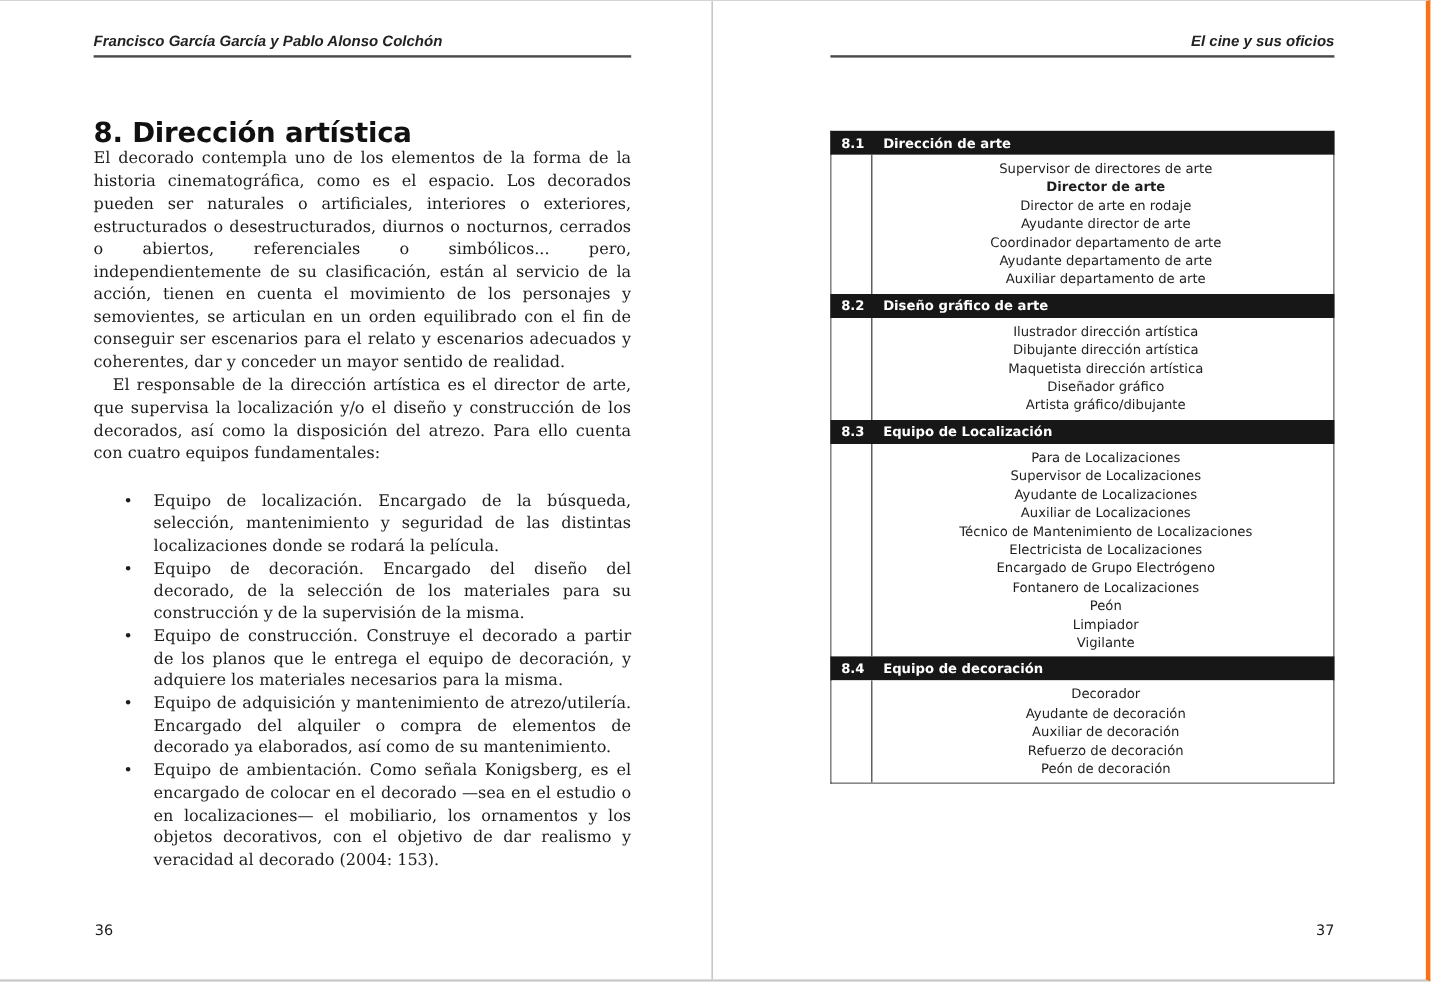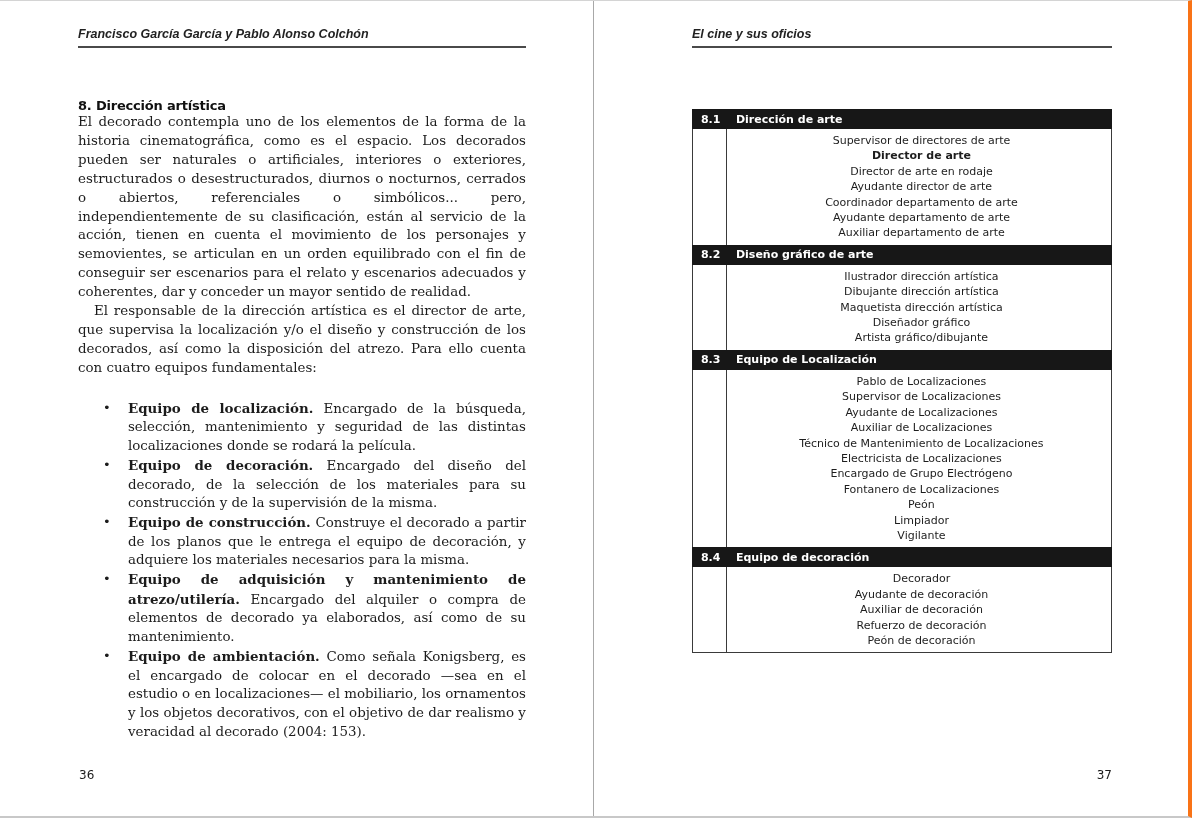--- a/index.html
+++ b/index.html
@@ -20,47 +20,47 @@
   .page-right { padding: 26px 76px 0 98px; }
 
   
   .running-head {
     font-family: "Liberation Sans", sans-serif;
     font-style: italic; font-weight: bold;
     font-size: 12.5px; color: #222;
     border-bottom: 2px solid #4a4a4a;
     padding-bottom: 5px;
   }
-  .running-head.right { text-align: left; }
+  .running-head.right { text-align: right; }
 
   
   .chapter-title {
     font-family: "DejaVu Sans", sans-serif;
-    font-weight: bold; font-size: 13px; color: #111;
+    font-weight: bold; font-size: 23px; color: #111;
     margin-top: 50px; letter-spacing: -0.2px;
   }
   .body-par {
     font-size: 13.4px; line-height: 18.9px;
     text-align: justify; color: #1c1c1c;
   }
   .body-par.first { }
   .body-par.indent { text-indent: 16px; }
   .bullet-list { list-style: none; margin-top: 21px; }
   .bullet-list li {
     position: relative; padding-left: 50px;
     font-size: 13.4px; line-height: 18.7px;
     text-align: justify; color: #1c1c1c;
   }
   .bullet-list li::before {
     content: "\2022";
     position: absolute; left: 25px; top: 0;
     font-family: "DejaVu Sans", sans-serif;
     font-size: 13px;
   }
-  .bullet-list li b { font-weight: bold; }
+  .bullet-list li b { font-weight: normal; }
 
   
   .folio {
     position: absolute; bottom: 34px;
     font-family: "DejaVu Sans", sans-serif;
     font-size: 12px; color: #1c1c1c;
   }
   .folio-left { left: 79px; }
   .folio-right { right: 76px; }
 
@@ -150,21 +150,21 @@
             <div class="item">Artista gráfico/dibujante</div>
           </div>
         </div>
         <div class="section-header">
           <span class="num">8.3</span>
           <span class="ttl">Equipo de Localización</span>
         </div>
         <div class="section-body">
           <div class="num-col"></div>
           <div class="items">
-            <div class="item">Pablo de Localizaciones</div>
+            <div class="item">Para de Localizaciones</div>
             <div class="item">Supervisor de Localizaciones</div>
             <div class="item">Ayudante de Localizaciones</div>
             <div class="item">Auxiliar de Localizaciones</div>
             <div class="item">Técnico de Mantenimiento de Localizaciones</div>
             <div class="item">Electricista de Localizaciones</div>
             <div class="item">Encargado de Grupo Electrógeno</div>
             <div class="item">Fontanero de Localizaciones</div>
             <div class="item">Peón</div>
             <div class="item">Limpiador</div>
             <div class="item">Vigilante</div>

